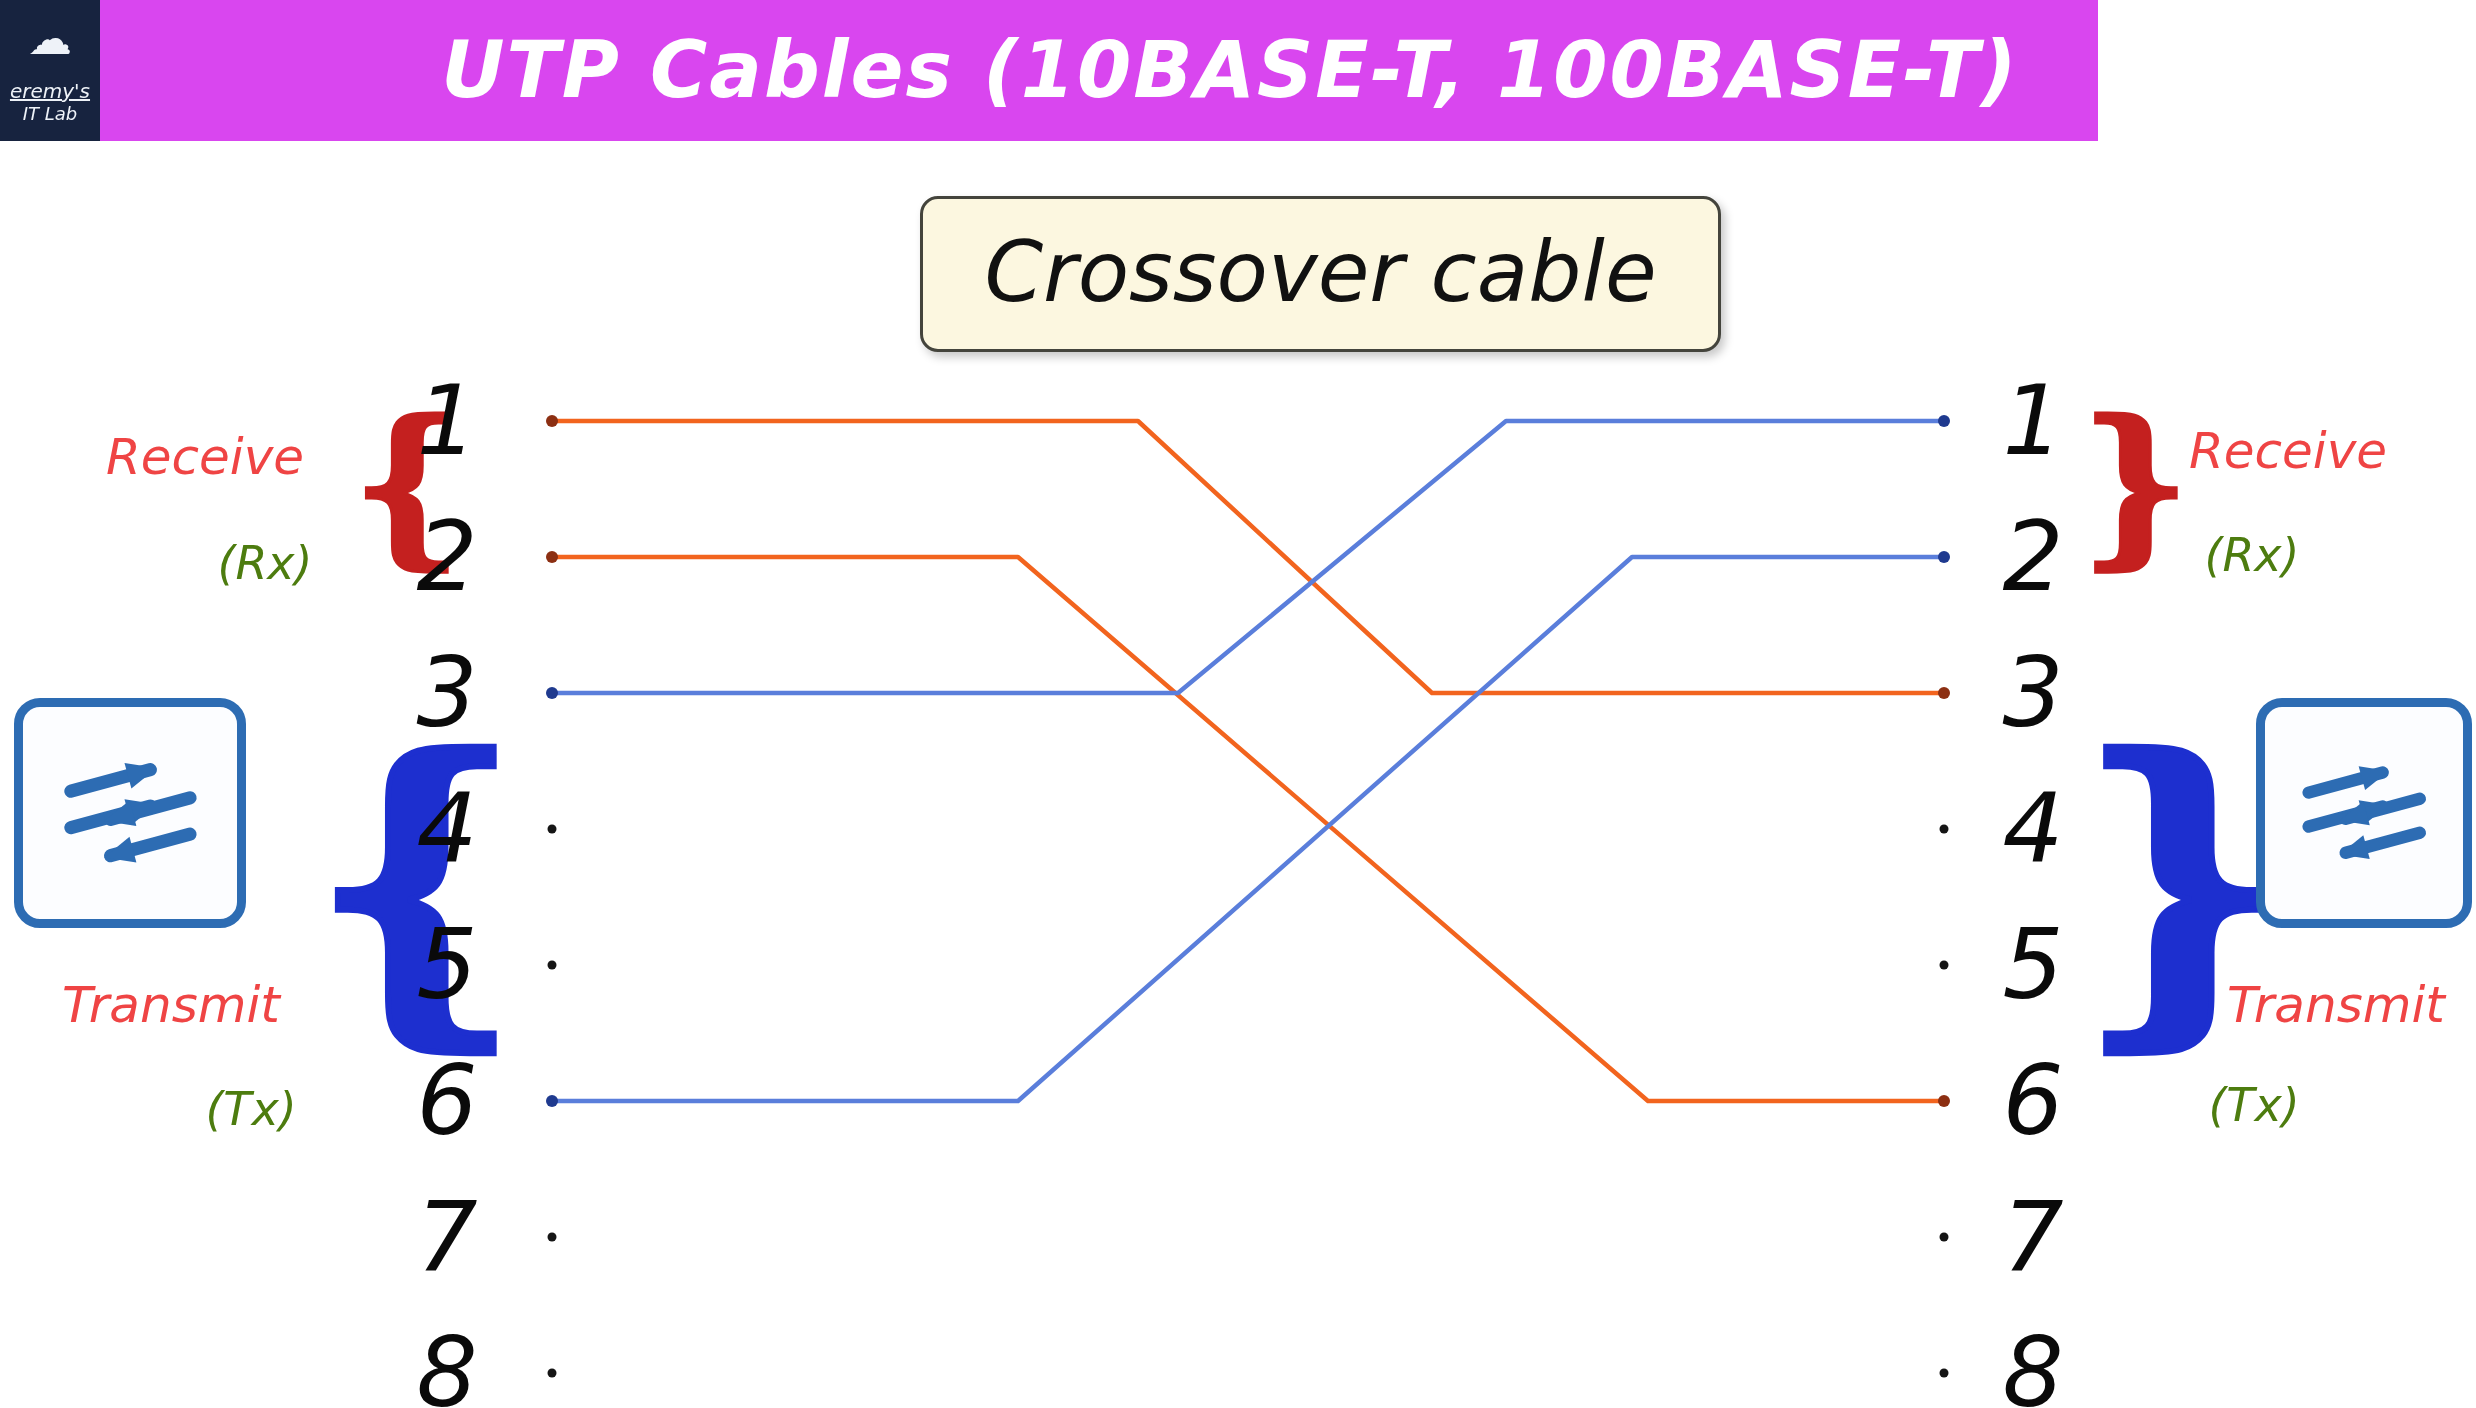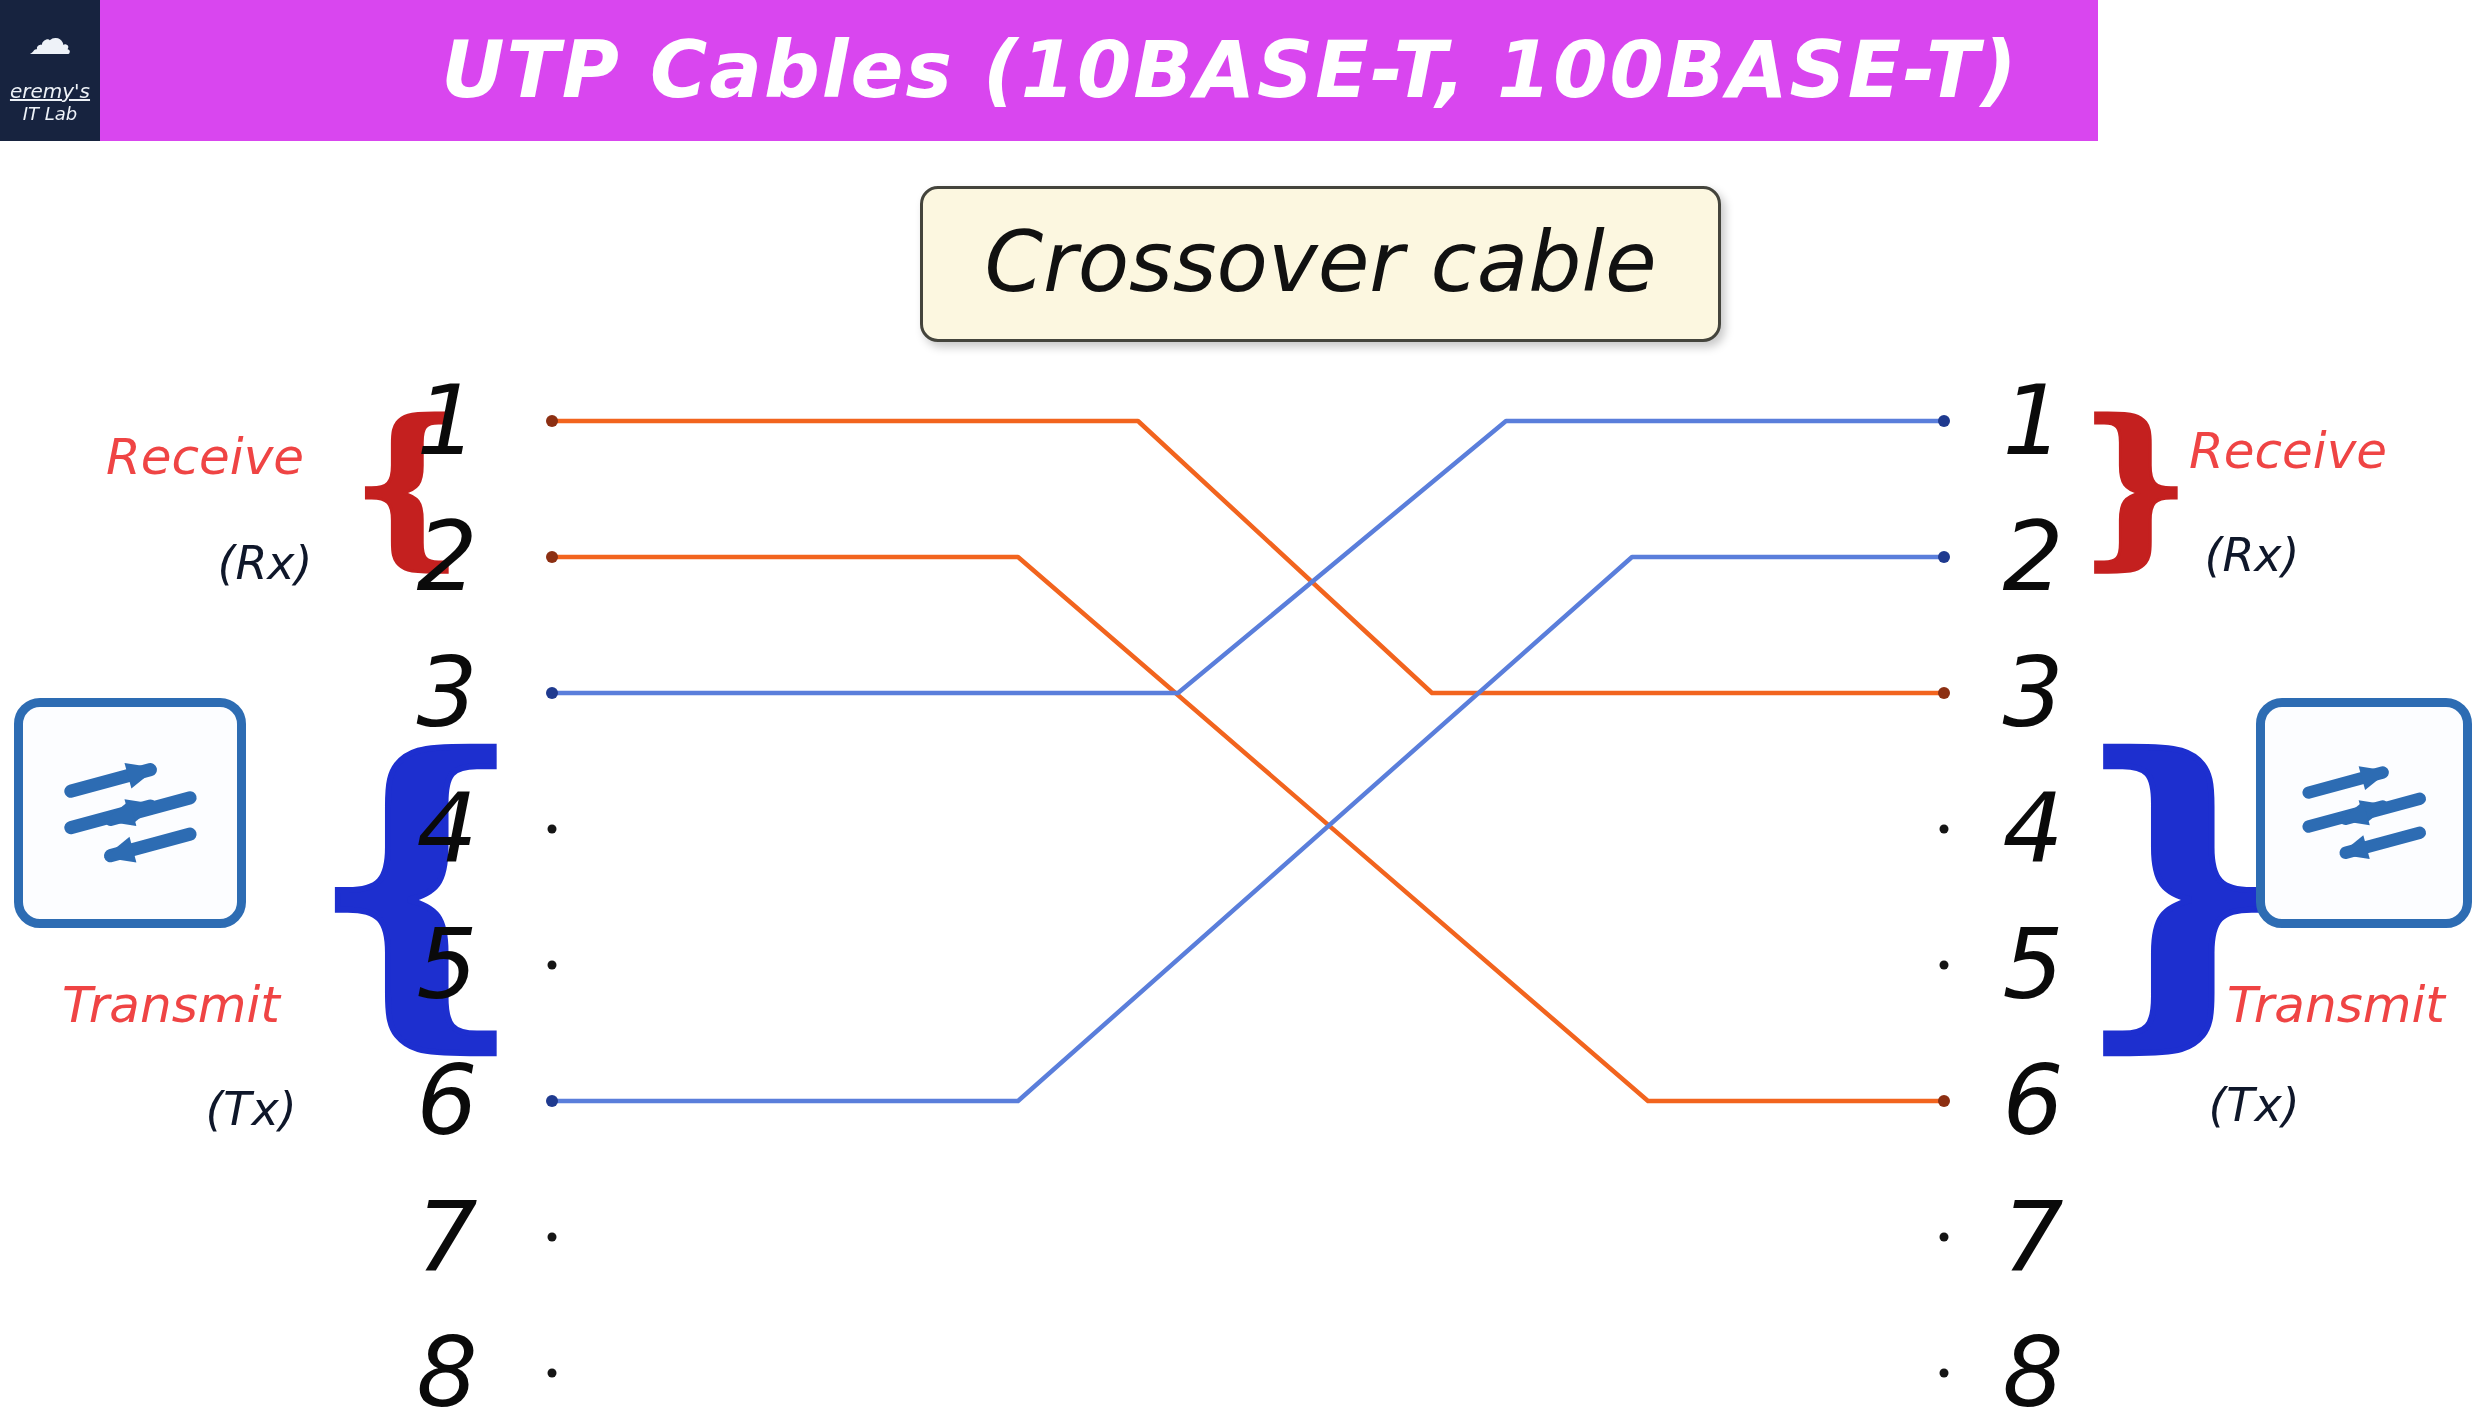--- a/index.html
+++ b/index.html
@@ -16,28 +16,28 @@
   }
   .logo{
     position:absolute;left:0;top:0;width:100px;height:141px;background:#17233f;z-index:3;
     display:flex;flex-direction:column;align-items:center;justify-content:center;color:#eef2f8;
   }
   .logo .cloud{font-size:44px;line-height:1;}
   .logo .l1{font-size:20px;font-style:italic;margin-top:18px;text-decoration:underline;}
   .logo .l2{font-size:18px;font-style:italic;}
   
   .callout{
-    position:absolute;left:920px;top:186px;width:795px;height:150px;background:#fcf7e0;
+    position:absolute;left:920px;top:196px;width:795px;height:150px;background:#fcf7e0;
     border:3px solid #44443c;border-radius:18px;box-shadow:4px 5px 10px rgba(0,0,0,.22);
     line-height:146px;text-align:center;font-size:84px;font-style:italic;color:#111;
     white-space:nowrap;
   }
   
   .side-label{position:absolute;text-align:center;font-style:italic;font-size:50px;color:#ef4444;white-space:nowrap;}
-  .side-sub{position:absolute;text-align:center;font-style:italic;font-size:46px;color:#0f172a;white-space:nowrap;}
+  .side-sub{position:absolute;text-align:center;font-style:italic;font-size:46px;color:#4d7c0f;white-space:nowrap;}
   #lbl-receive-l{left:70px;top:428px;width:270px;}
   #lbl-rx-l{left:130px;top:536px;width:270px;}
   #lbl-transmit-l{left:26px;top:976px;width:290px;}
   #lbl-tx-l{left:116px;top:1082px;width:270px;}
   #lbl-receive-r{left:2148px;top:422px;width:280px;}
   #lbl-rx-r{left:2112px;top:528px;width:280px;}
   #lbl-transmit-r{left:2196px;top:976px;width:280px;}
   #lbl-tx-r{left:2114px;top:1078px;width:280px;}
   
   .brace{position:absolute;font-family:"DejaVu Serif",serif;font-weight:bold;user-select:none;}

